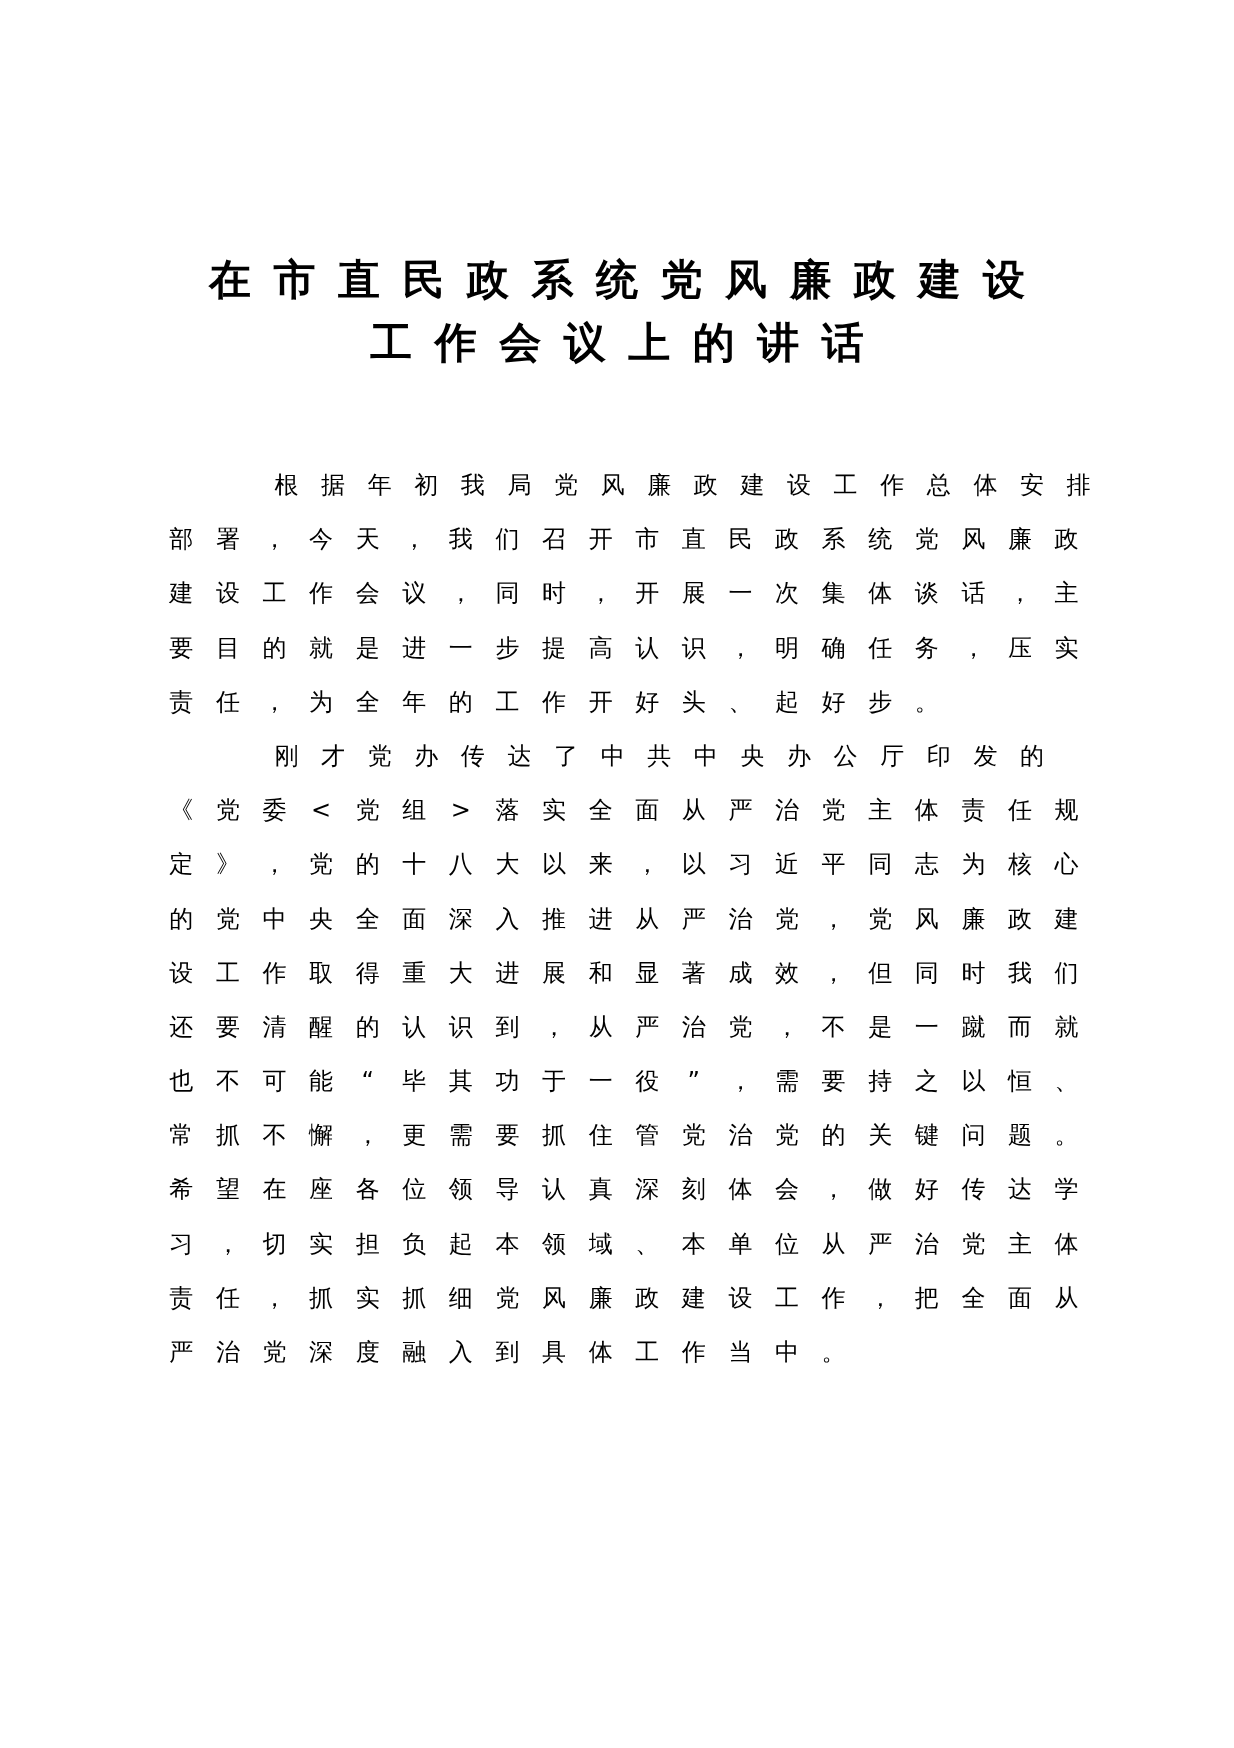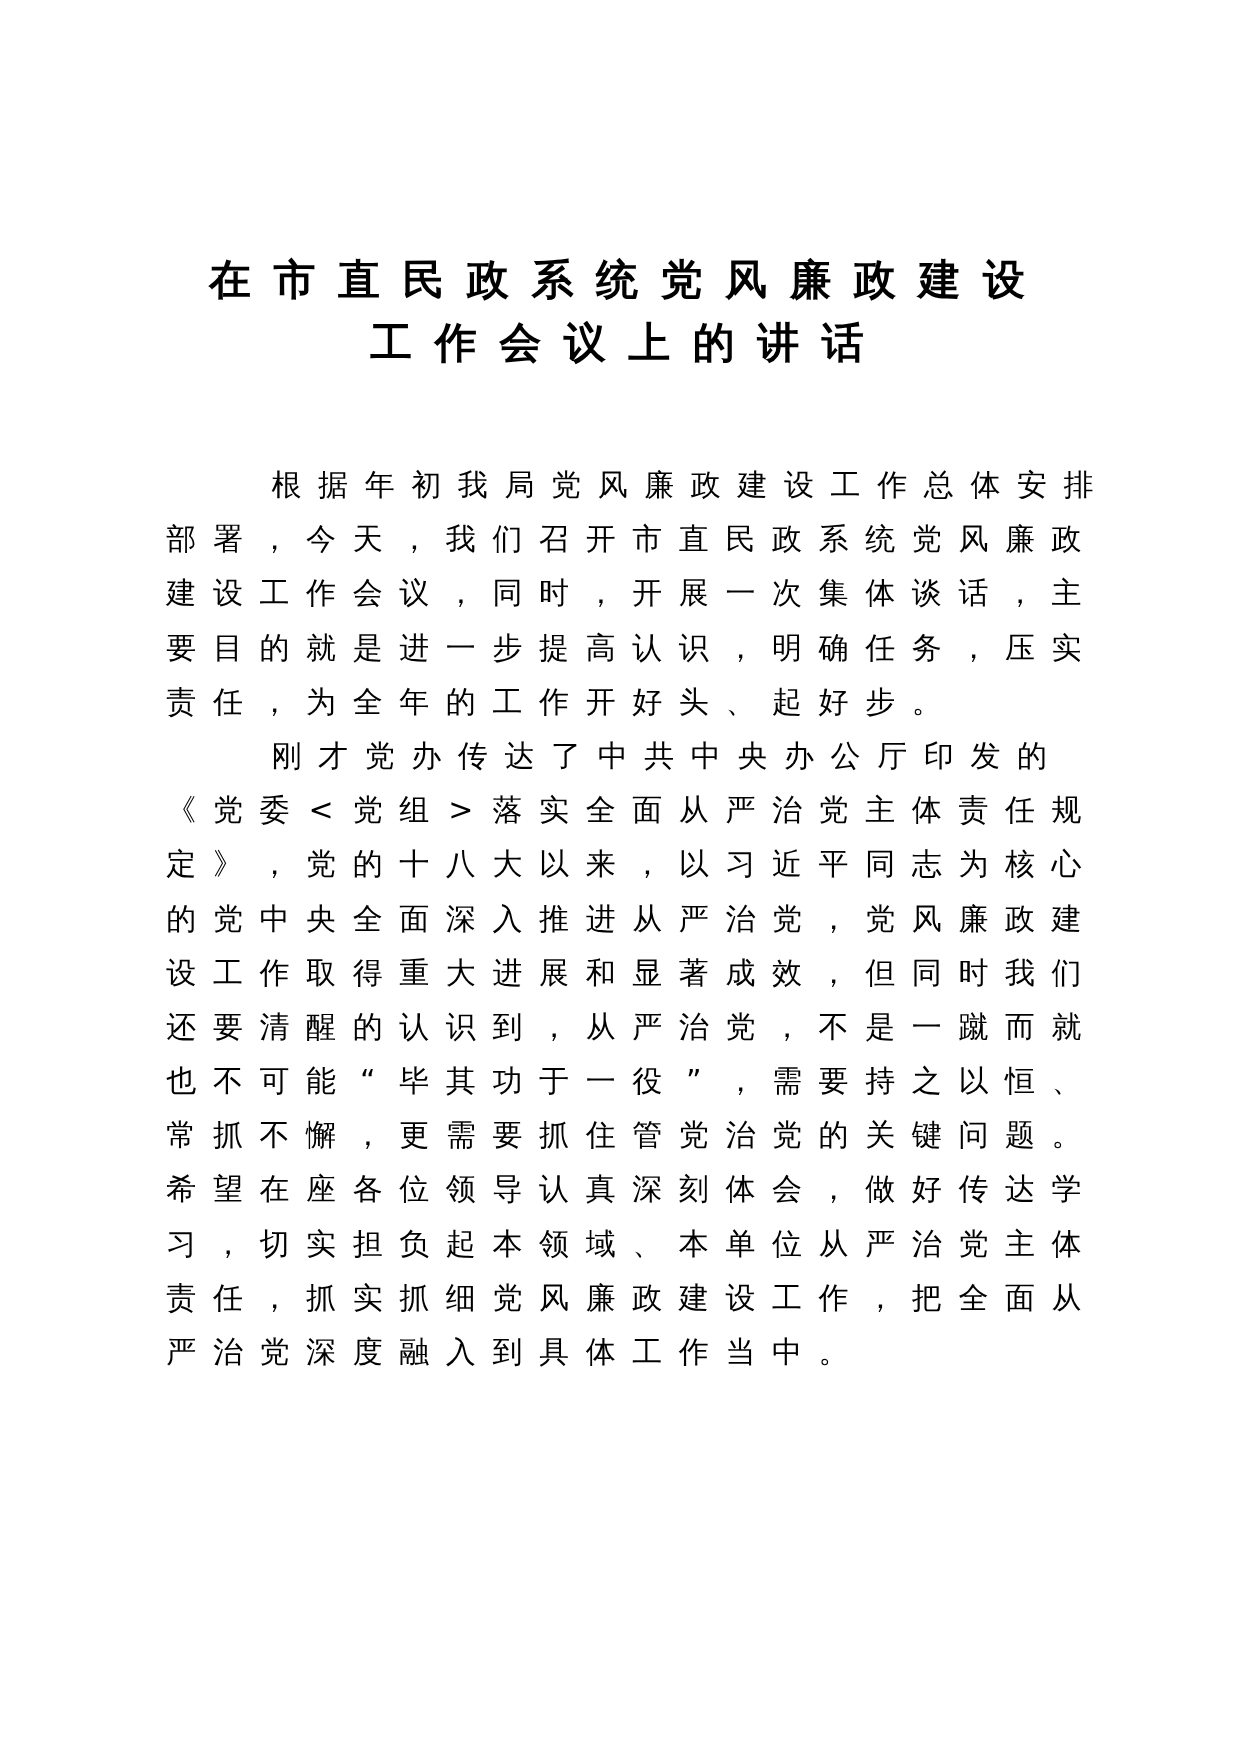--- a/index.html
+++ b/index.html
@@ -41,21 +41,21 @@
       display: inline-block;
       width: 64.5px;
       text-align: center;
     }
     .body {
       position: absolute;
       left: 158px;
       top: 458px;
       width: 800px;
       font-family: "DejaVu Sans", "Liberation Sans", sans-serif;
-      font-size: 30px;
+      font-size: 24px;
       line-height: 54.2px;
       margin: 0;
     }
     .line {
       display: block;
       height: 54.2px;
       white-space: nowrap;
     }
     .ch {
       display: inline-block;

